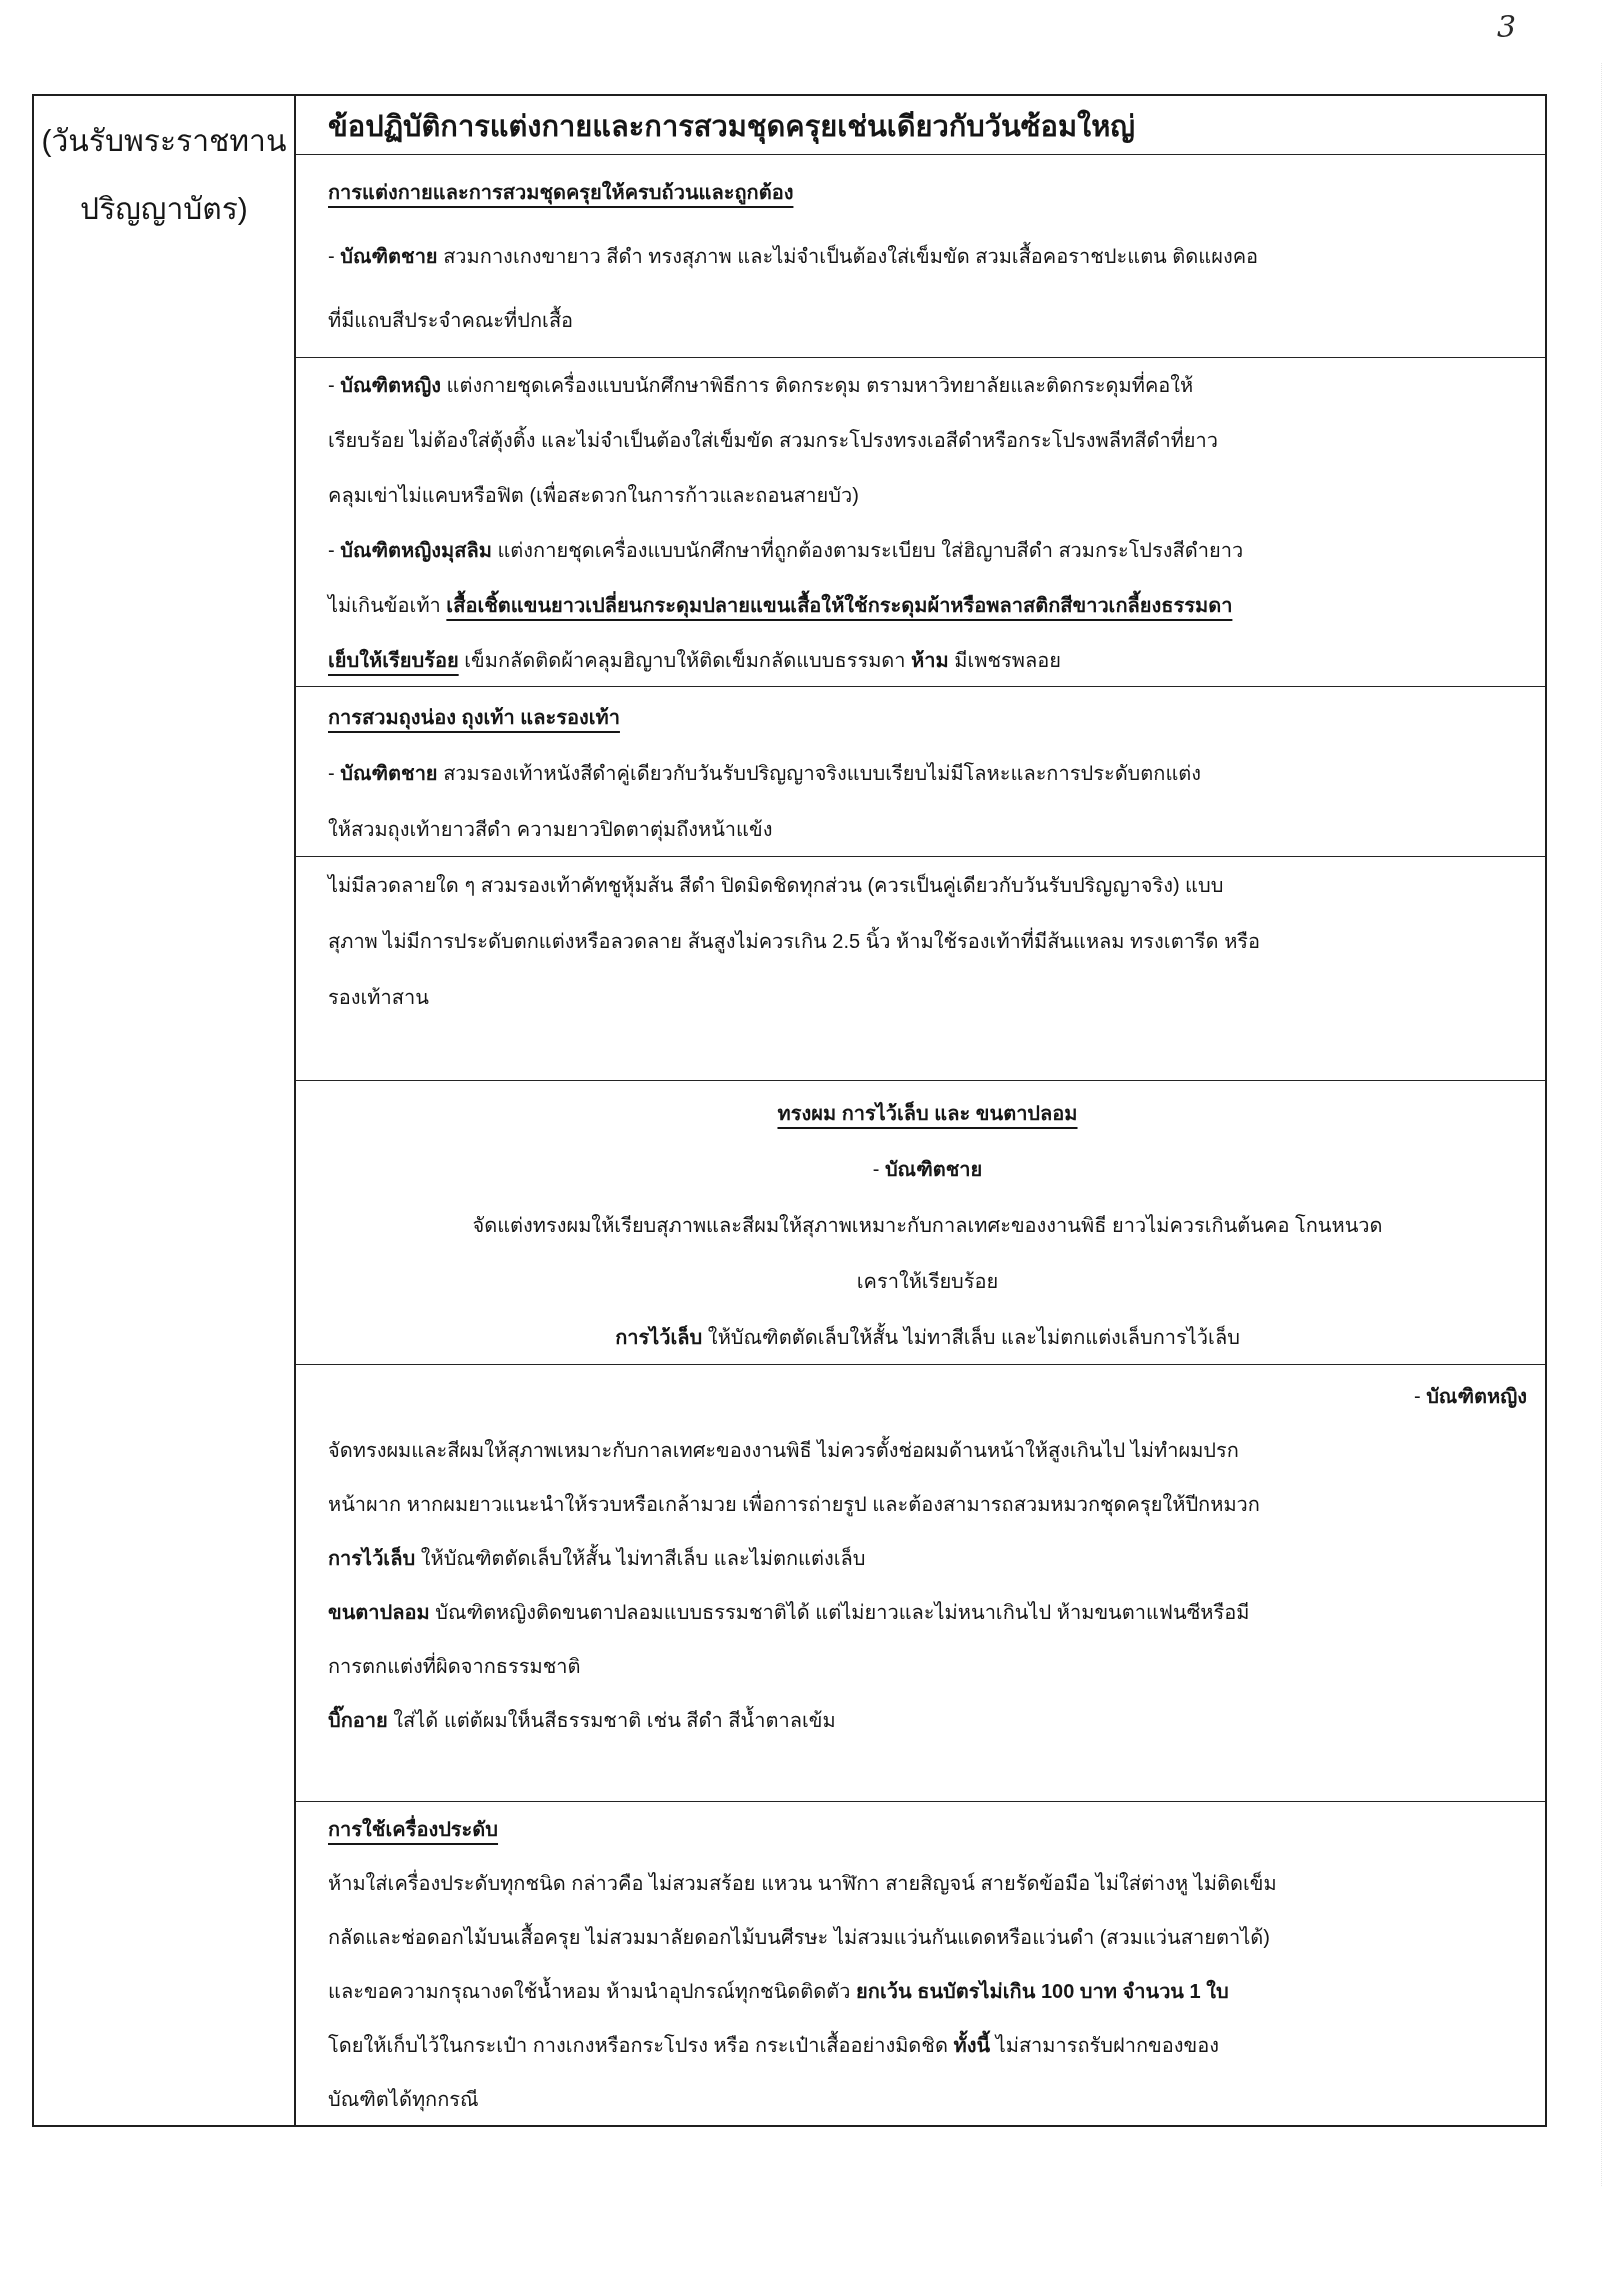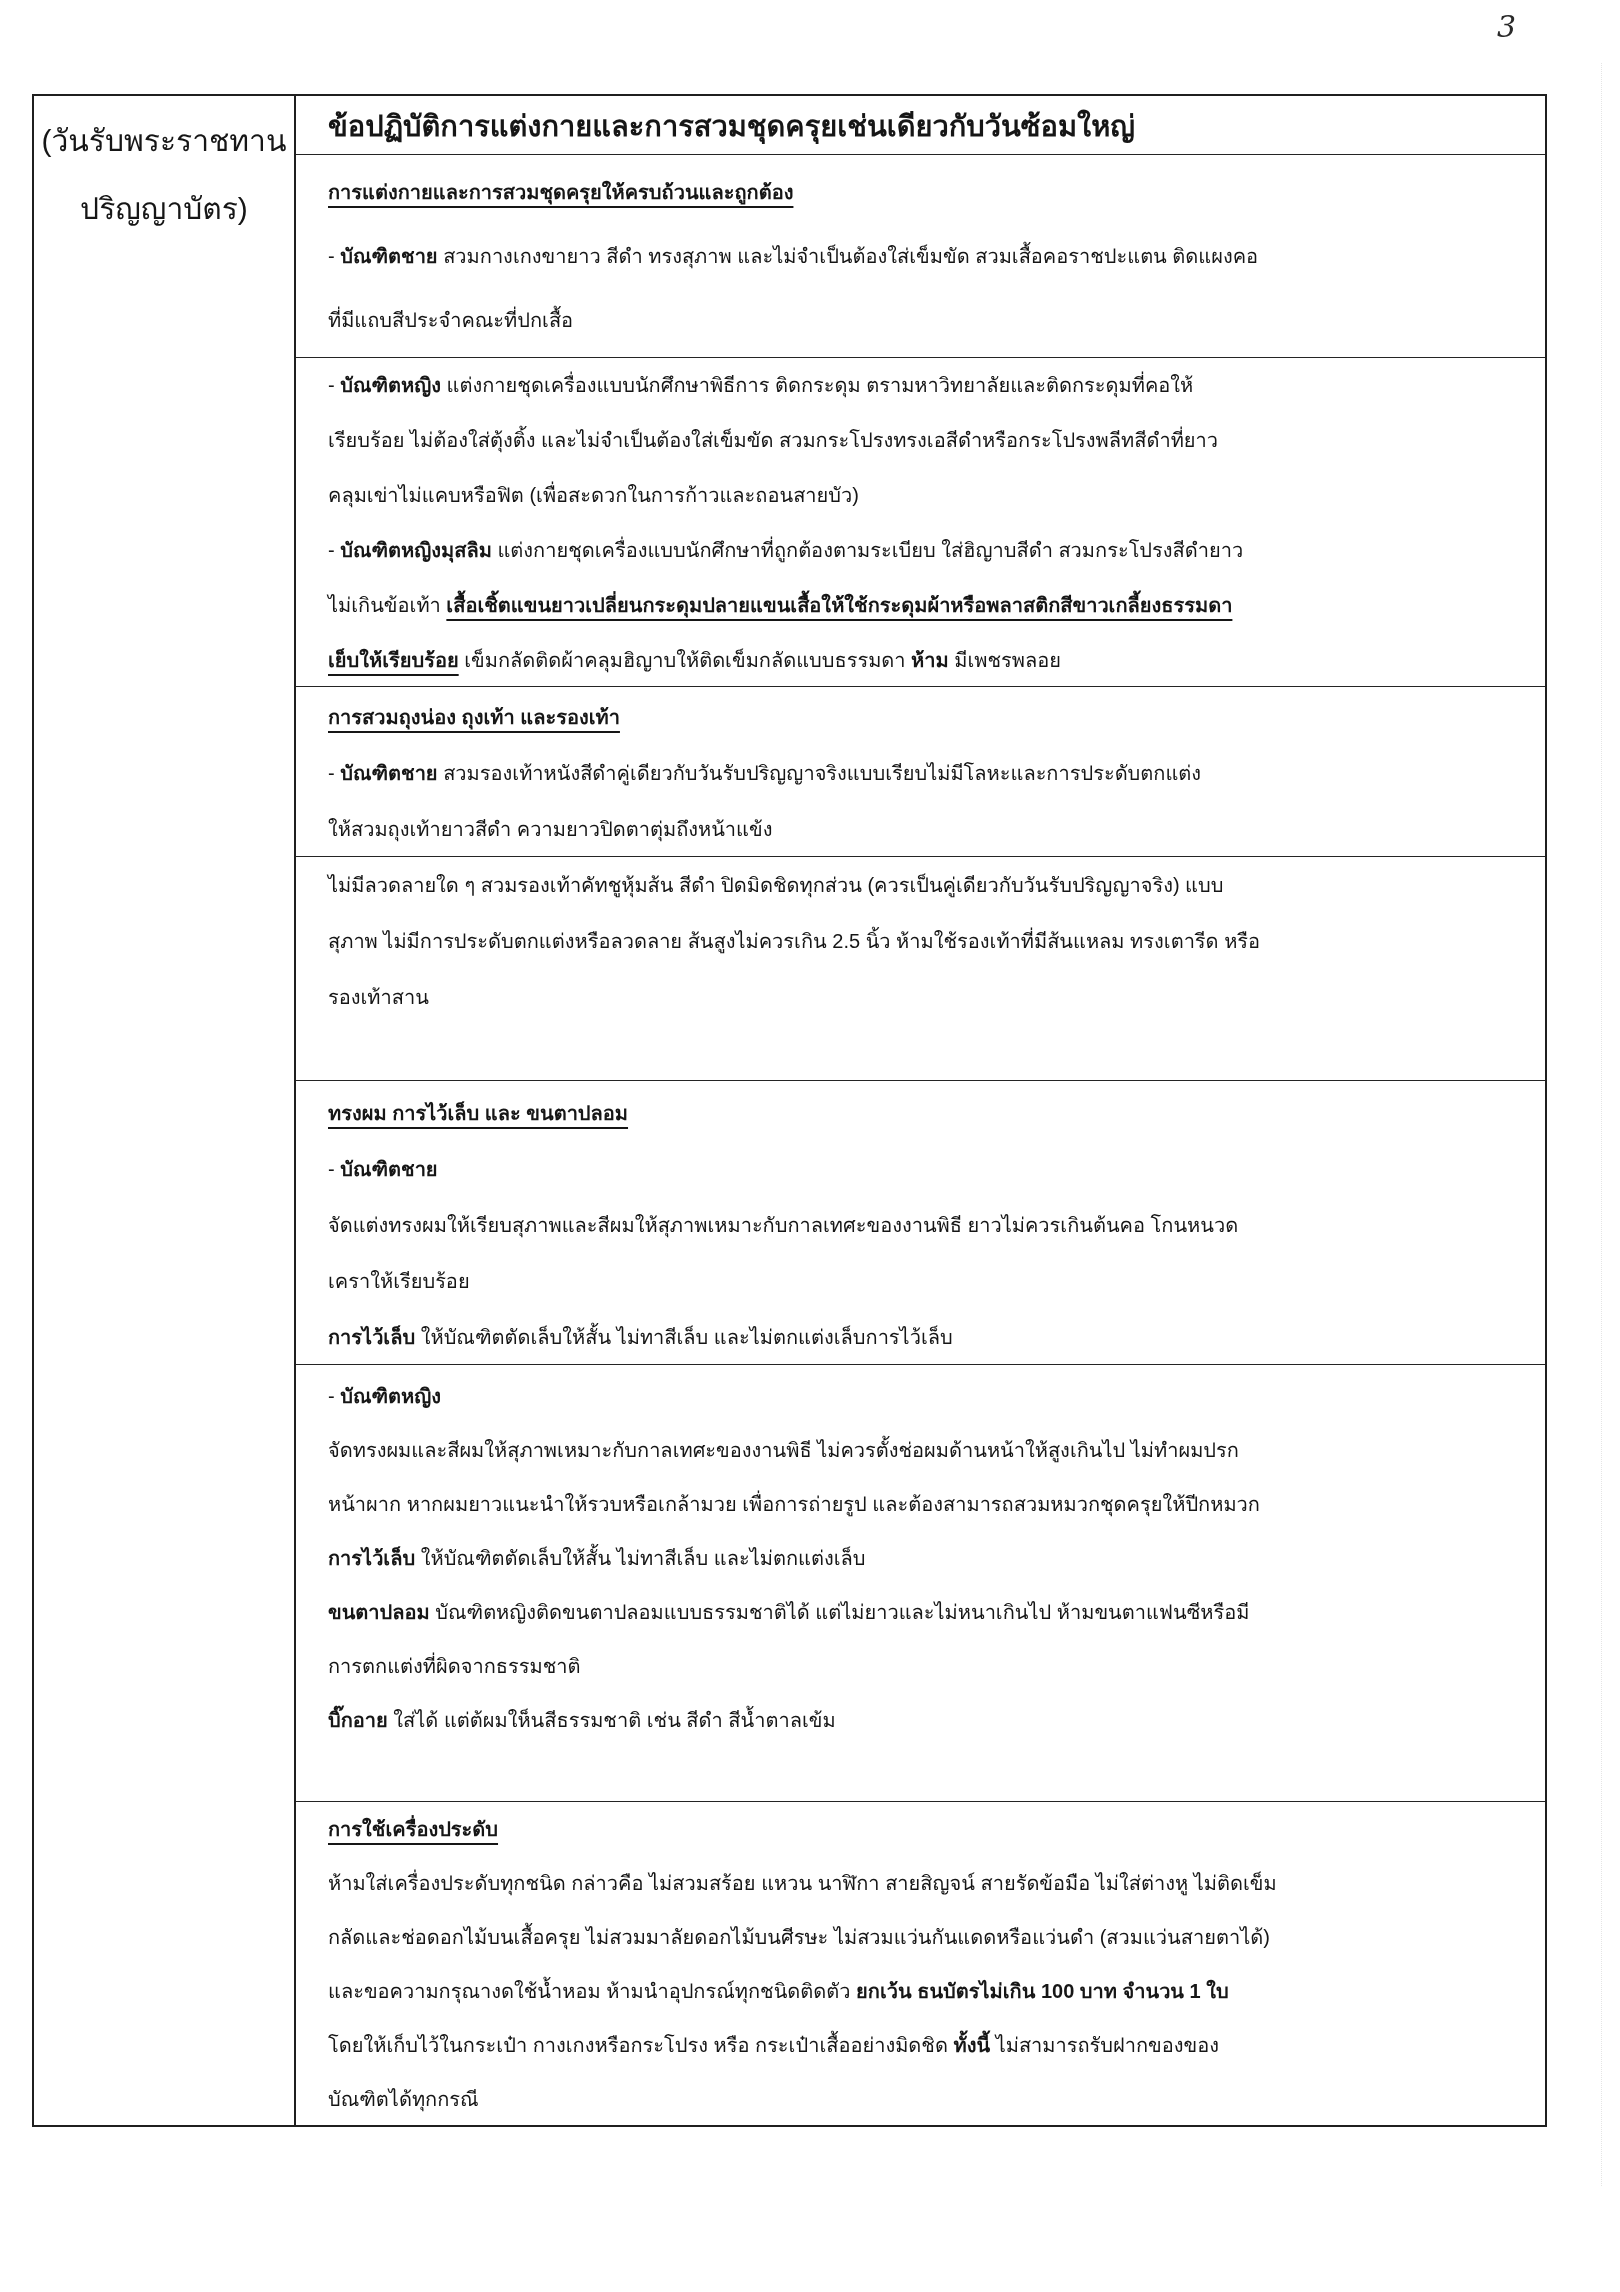--- a/index.html
+++ b/index.html
@@ -107,29 +107,29 @@
       <div class="rule-row" style="height: 170px; padding-top: 1.8px;">
         <p class="text-line" style="line-height: 56px;"><span class="seg-bold seg-underline">การสวมถุงน่อง ถุงเท้า และรองเท้า</span></p>
         <p class="text-line" style="line-height: 56px;"><span class="">- </span><span class="seg-bold ">บัณฑิตชาย</span><span class=""> สวมรองเท้าหนังสีดำคู่เดียวกับวันรับปริญญาจริงแบบเรียบไม่มีโลหะและการประดับตกแต่ง</span></p>
         <p class="text-line" style="line-height: 56px;"><span class="">ให้สวมถุงเท้ายาวสีดำ ความยาวปิดตาตุ่มถึงหน้าแข้ง</span></p>
       </div>
       <div class="rule-row" style="height: 224px; padding-top: 0px;">
         <p class="text-line" style="line-height: 56px;"><span class="">ไม่มีลวดลายใด ๆ สวมรองเท้าคัทชูหุ้มส้น สีดำ ปิดมิดชิดทุกส่วน (ควรเป็นคู่เดียวกับวันรับปริญญาจริง) แบบ</span></p>
         <p class="text-line" style="line-height: 56px;"><span class="">สุภาพ ไม่มีการประดับตกแต่งหรือลวดลาย ส้นสูงไม่ควรเกิน 2.5 นิ้ว ห้ามใช้รองเท้าที่มีส้นแหลม ทรงเตารีด หรือ</span></p>
         <p class="text-line" style="line-height: 56px;"><span class="">รองเท้าสาน</span></p>
       </div>
-      <div class="rule-row" style="height: 284px; padding-top: 3.6px;">
+      <div class="rule-row" style="height: 284px; padding-top: 3.6px; text-align: center;">
         <p class="text-line" style="line-height: 56px;"><span class="seg-bold seg-underline">ทรงผม การไว้เล็บ และ ขนตาปลอม</span></p>
         <p class="text-line" style="line-height: 56px;"><span class="">- </span><span class="seg-bold ">บัณฑิตชาย</span></p>
         <p class="text-line" style="line-height: 56px;"><span class="">จัดแต่งทรงผมให้เรียบสุภาพและสีผมให้สุภาพเหมาะกับกาลเทศะของงานพิธี ยาวไม่ควรเกินต้นคอ โกนหนวด</span></p>
         <p class="text-line" style="line-height: 56px;"><span class="">เคราให้เรียบร้อย</span></p>
         <p class="text-line" style="line-height: 56px;"><span class="seg-bold ">การไว้เล็บ</span><span class=""> ให้บัณฑิตตัดเล็บให้สั้น ไม่ทาสีเล็บ และไม่ตกแต่งเล็บการไว้เล็บ</span></p>
       </div>
       <div class="rule-row" style="height: 437px; padding-top: 3.6px;">
-        <p class="text-line" style="line-height: 54px;"><span class="">- </span><span class="seg-bold ">บัณฑิตหญิง</span></p>
+        <p class="text-line" style="line-height: 54px; text-align: right;"><span class="">- </span><span class="seg-bold ">บัณฑิตหญิง</span></p>
         <p class="text-line" style="line-height: 54px;"><span class="">จัดทรงผมและสีผมให้สุภาพเหมาะกับกาลเทศะของงานพิธี ไม่ควรตั้งช่อผมด้านหน้าให้สูงเกินไป ไม่ทำผมปรก</span></p>
         <p class="text-line" style="line-height: 54px;"><span class="">หน้าผาก หากผมยาวแนะนำให้รวบหรือเกล้ามวย เพื่อการถ่ายรูป และต้องสามารถสวมหมวกชุดครุยให้ปีกหมวก</span></p>
         <p class="text-line" style="line-height: 54px;"><span class="seg-bold ">การไว้เล็บ</span><span class=""> ให้บัณฑิตตัดเล็บให้สั้น ไม่ทาสีเล็บ และไม่ตกแต่งเล็บ</span></p>
         <p class="text-line" style="line-height: 54px;"><span class="seg-bold ">ขนตาปลอม</span><span class=""> บัณฑิตหญิงติดขนตาปลอมแบบธรรมชาติได้ แต่ไม่ยาวและไม่หนาเกินไป ห้ามขนตาแฟนซีหรือมี</span></p>
         <p class="text-line" style="line-height: 54px;"><span class="">การตกแต่งที่ผิดจากธรรมชาติ</span></p>
         <p class="text-line" style="line-height: 54px;"><span class="seg-bold ">บิ๊กอาย</span><span class=""> ใส่ได้ แต่ต้ผมให็นสีธรรมชาติ เช่น สีดำ สีน้ำตาลเข้ม</span></p>
       </div>
       <div class="rule-row" style="height: 322px; padding-top: 0px;">
         <p class="text-line" style="line-height: 54px;"><span class="seg-bold seg-underline">การใช้เครื่องประดับ</span></p>
         <p class="text-line" style="line-height: 54px;"><span class="">ห้ามใส่เครื่องประดับทุกชนิด กล่าวคือ ไม่สวมสร้อย แหวน นาฬิกา สายสิญจน์ สายรัดข้อมือ ไม่ใส่ต่างหู ไม่ติดเข็ม</span></p>

